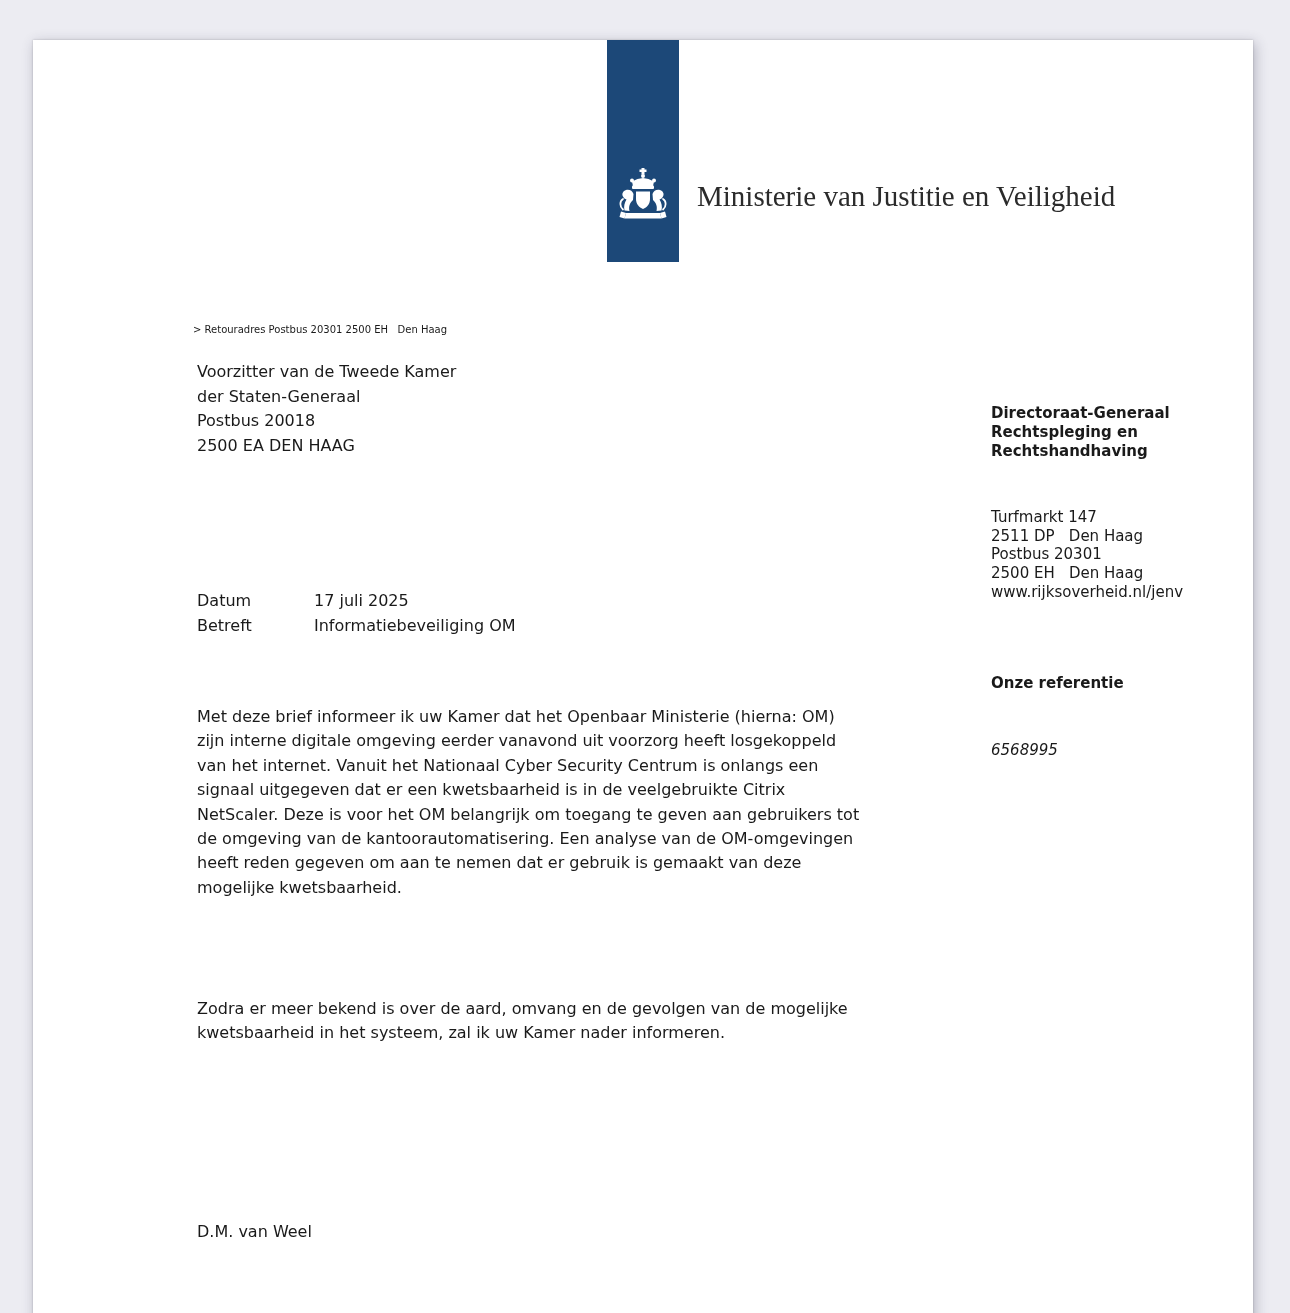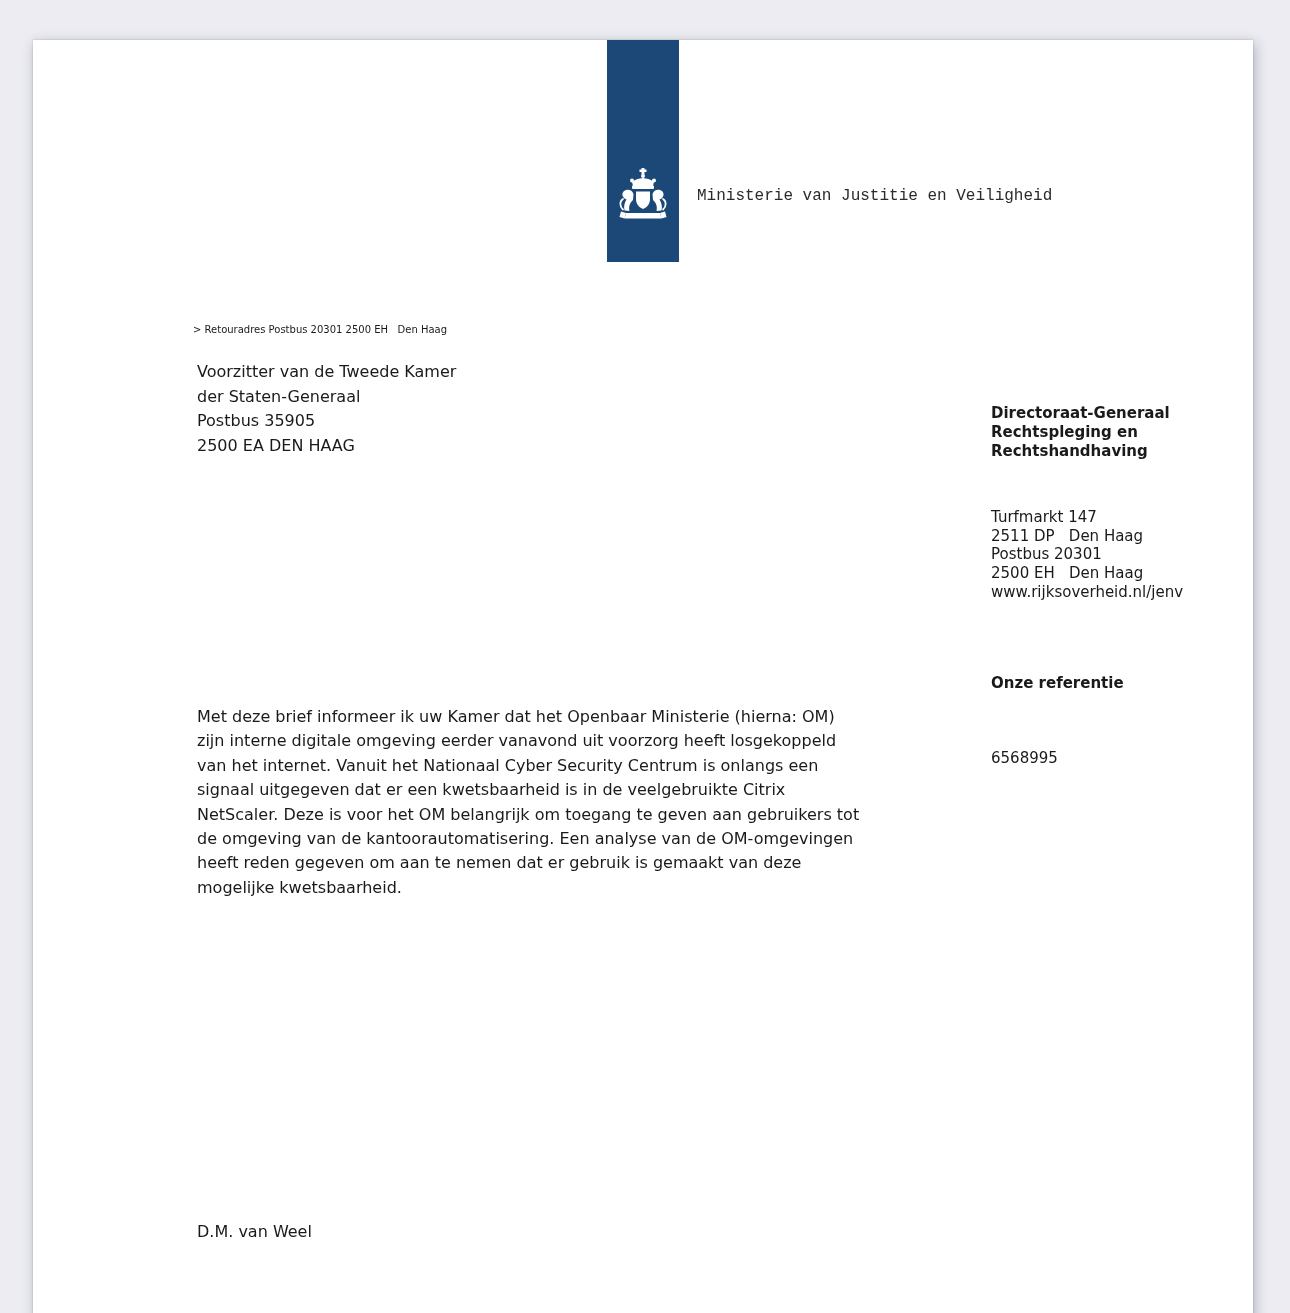--- a/index.html
+++ b/index.html
@@ -23,22 +23,22 @@
     position: absolute; left: 574px; top: 0;
     width: 72px; height: 222px;
     background: #1c4878;
   }
   .coat-of-arms {
     position: absolute; left: 50%; top: 128px;
     transform: translateX(-50%);
   }
   .ministry-title {
     position: absolute; left: 664px; top: 141px;
-    font-family: Liberation Mono, monospace;
-    font-size: 16px; line-height: 30px;
+    font-family: Liberation Serif, serif;
+    font-size: 29px; line-height: 30px;
     color: #2b2b2b;
     white-space: nowrap;
   }
 
   
   .return-address {
     position: absolute; left: 160px; top: 281px;
     font-size: 10px; line-height: 18px;
     white-space: pre-wrap;
   }
@@ -70,21 +70,21 @@
   
   .sidebar {
     position: absolute; left: 958px; top: 327px;
     width: 232px;
     font-size: 15px; line-height: 18.7px;
     white-space: pre-wrap;
   }
   .sidebar .bold { font-weight: bold; }
   .sidebar .address { margin-top: 10px; }
   .sidebar .ref-label { margin-top: 35px; }
-  .sidebar .ref-value { margin-top: 19px; }
+  .sidebar .ref-value { margin-top: 11px; font-style: italic; }
 </style>
 </head>
 <body>
 
 <div class="viewport">
   <div class="page">
 
     <div class="logo-banner">
       <svg class="coat-of-arms" viewBox="0 0 96 112" width="48" height="56" aria-hidden="true">
         <g fill="#ffffff">
@@ -116,42 +116,50 @@
         </g>
       </svg>
     </div>
 
     <div class="ministry-title">Ministerie van Justitie en Veiligheid</div>
 
     <div class="return-address">&gt; Retouradres Postbus 20301 2500 EH   Den Haag</div>
 
     <div class="recipient">Voorzitter van de Tweede Kamer
 der Staten-Generaal
-Postbus 35905
+Postbus 20018
 2500 EA DEN HAAG</div>
 
     <div class="sidebar">
       <div class="bold">Directoraat-Generaal
 Rechtspleging en
 Rechtshandhaving</div>
       <div class="address">Turfmarkt 147
 2511 DP   Den Haag
 Postbus 20301
 2500 EH   Den Haag
 www.rijksoverheid.nl/jenv</div>
       <div class="bold ref-label">Onze referentie</div>
       <div class="ref-value">6568995</div>
     </div>
 
+    <div class="meta">
+      <div>Datum</div>
+      <div>17 juli 2025</div>
+      <div>Betreft</div>
+      <div>Informatiebeveiliging OM</div>
+    </div>
 
     <div class="para p1">Met deze brief informeer ik uw Kamer dat het Openbaar Ministerie (hierna: OM)
 zijn interne digitale omgeving eerder vanavond uit voorzorg heeft losgekoppeld
 van het internet. Vanuit het Nationaal Cyber Security Centrum is onlangs een
 signaal uitgegeven dat er een kwetsbaarheid is in de veelgebruikte Citrix
 NetScaler. Deze is voor het OM belangrijk om toegang te geven aan gebruikers tot
 de omgeving van de kantoorautomatisering. Een analyse van de OM-omgevingen
 heeft reden gegeven om aan te nemen dat er gebruik is gemaakt van deze
 mogelijke kwetsbaarheid.</div>
+    <div class="para p3">Zodra er meer bekend is over de aard, omvang en de gevolgen van de mogelijke
+kwetsbaarheid in het systeem, zal ik uw Kamer nader informeren.</div>
 
     <div class="signer">D.M. van Weel</div>
 
   </div>
 </div>
 
 </body></html>

